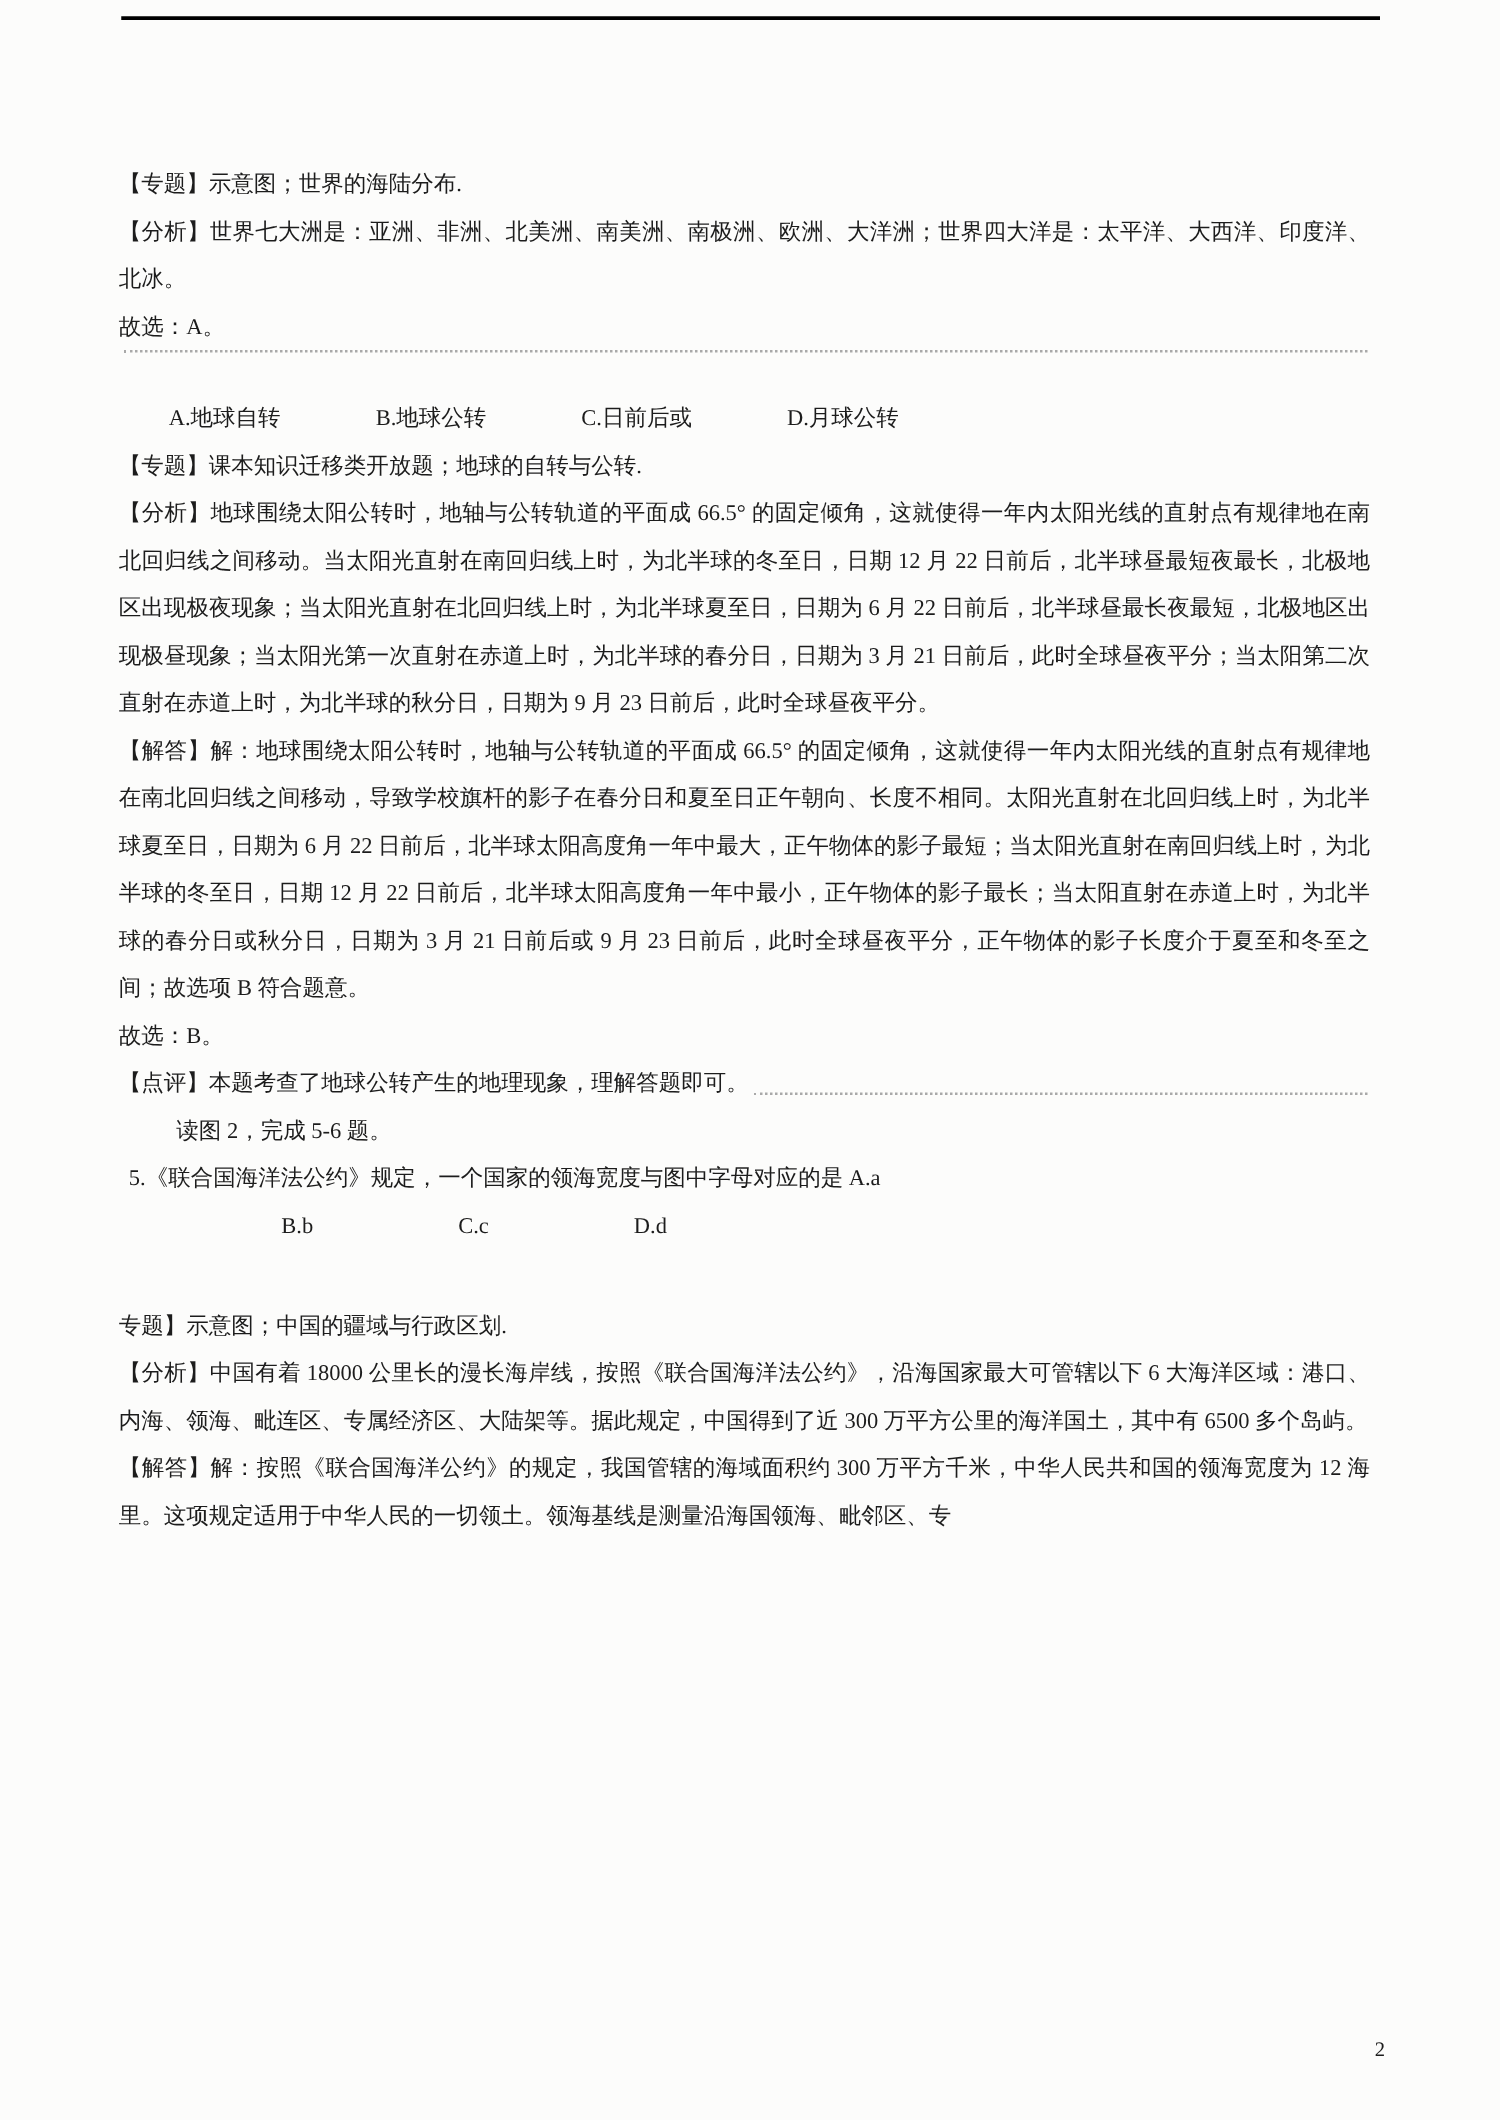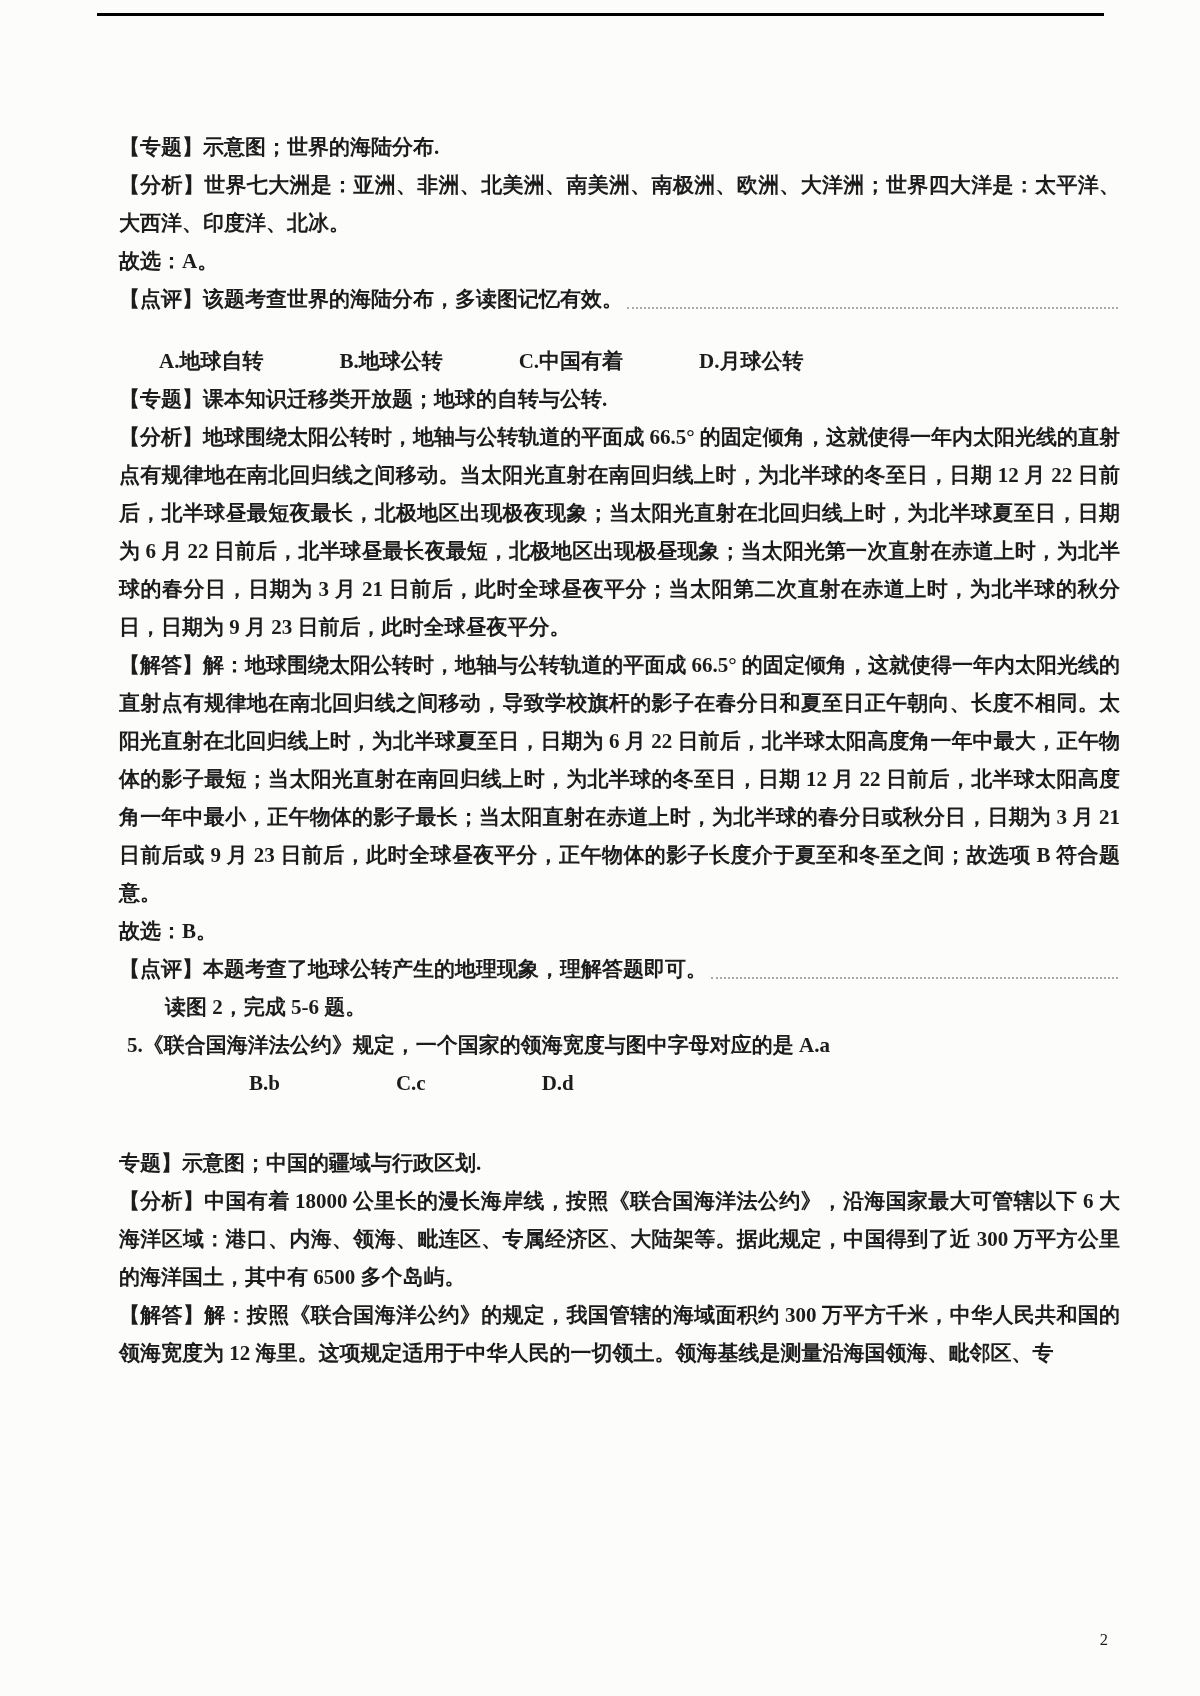--- a/index.html
+++ b/index.html
@@ -20,26 +20,25 @@
     position: absolute;
     top: 13px;
     left: 97px;
     width: 1007px;
     height: 3px;
     background: #000000;
   }
   .content {
     position: absolute;
     top: 128px;
-    left: 119px;
+    left: 95px;
     width: 1001px;
-    font-size: 21px;
+    font-size: 18px;
     line-height: 38px;
     text-align: justify;
-    font-weight: bold;
   }
   .para {
     margin: 0;
   }
   .para.dotted {
     display: flex;
     align-items: stretch;
     text-align: left;
   }
   .para.dotted .para-text {
@@ -70,28 +69,27 @@
 </head>
 <body>
 
 <div class="page">
   <div class="top-rule"></div>
   <div class="content">
       <div class="para"><span class="para-text">【专题】示意图；世界的海陆分布.</span></div>
       <div class="para"><span class="para-text">【分析】世界七大洲是：亚洲、非洲、北美洲、南美洲、南极洲、欧洲、大洋洲；世界四大洋是：太平洋、大西洋、印度洋、北冰。</span></div>
       <div class="para"><span class="para-text">故选：A。</span></div>
       <div class="para dotted">
-        <span class="para-text">【点评】该题考查世界的海陆分布，多读图记忆有效。</span>
         <span class="dot-fill"></span>
       </div>
       <div class="spacer" style="height: 24px;"></div>
       <div class="options" style="padding-left: 40px; gap: 76px;">
         <span>A.地球自转</span>
         <span>B.地球公转</span>
-        <span>C.中国有着</span>
+        <span>C.日前后或</span>
         <span>D.月球公转</span>
       </div>
       <div class="para"><span class="para-text">【专题】课本知识迁移类开放题；地球的自转与公转.</span></div>
       <div class="para"><span class="para-text">【分析】地球围绕太阳公转时，地轴与公转轨道的平面成 66.5° 的固定倾角，这就使得一年内太阳光线的直射点有规律地在南北回归线之间移动。当太阳光直射在南回归线上时，为北半球的冬至日，日期 12 月 22 日前后，北半球昼最短夜最长，北极地区出现极夜现象；当太阳光直射在北回归线上时，为北半球夏至日，日期为 6 月 22 日前后，北半球昼最长夜最短，北极地区出现极昼现象；当太阳光第一次直射在赤道上时，为北半球的春分日，日期为 3 月 21 日前后，此时全球昼夜平分；当太阳第二次直射在赤道上时，为北半球的秋分日，日期为 9 月 23 日前后，此时全球昼夜平分。</span></div>
       <div class="para"><span class="para-text">【解答】解：地球围绕太阳公转时，地轴与公转轨道的平面成 66.5° 的固定倾角，这就使得一年内太阳光线的直射点有规律地在南北回归线之间移动，导致学校旗杆的影子在春分日和夏至日正午朝向、长度不相同。太阳光直射在北回归线上时，为北半球夏至日，日期为 6 月 22 日前后，北半球太阳高度角一年中最大，正午物体的影子最短；当太阳光直射在南回归线上时，为北半球的冬至日，日期 12 月 22 日前后，北半球太阳高度角一年中最小，正午物体的影子最长；当太阳直射在赤道上时，为北半球的春分日或秋分日，日期为 3 月 21 日前后或 9 月 23 日前后，此时全球昼夜平分，正午物体的影子长度介于夏至和冬至之间；故选项 B 符合题意。</span></div>
       <div class="para"><span class="para-text">故选：B。</span></div>
       <div class="para dotted">
         <span class="para-text">【点评】本题考查了地球公转产生的地理现象，理解答题即可。</span>
         <span class="dot-fill"></span>
       </div>

